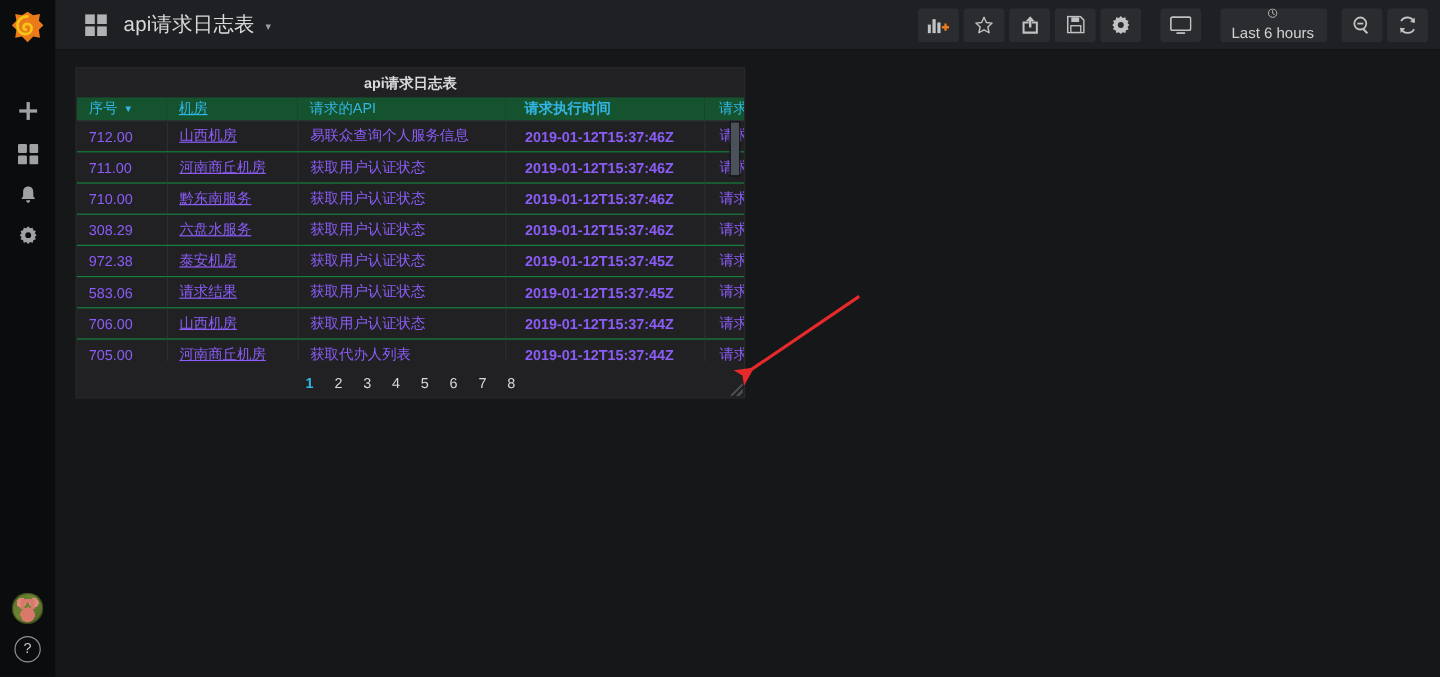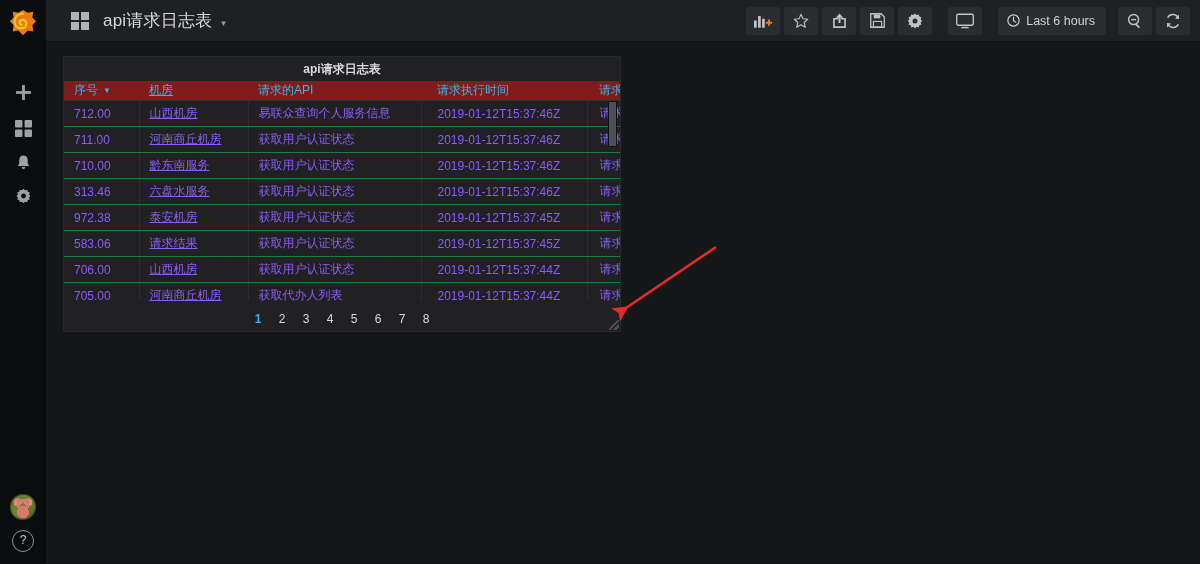--- a/index.html
+++ b/index.html
@@ -136,20 +136,21 @@
     height: 28px;
     margin-left: 16px;
     padding: 0 11px 0 9px;
     border-radius: 3px;
     background: #2b2c2f;
     color: #d0d2d4;
     font-size: 12.5px;
     display: flex;
     align-items: center;
     gap: 6px;
+    flex-direction: column;
   }
 
   
   #canvas {
     position: absolute;
     left: 46px; top: 42px;
     width: 1154px; height: 522px;
     background: #161719;
   }
 
@@ -192,39 +193,39 @@
     table-layout: fixed;
     font-size: 12px;
   }
   table.gf-table th {
     text-align: left;
     color: #33b5e5;
     font-weight: normal;
     font-size: 12px;
     height: 19px;
     padding: 0 0 0 10px;
-    background: #7f1d1d;
+    background: #14532d;
     border-bottom: 1px solid #2f3033;
     white-space: nowrap;
   }
   table.gf-table td {
     color: #8b5cf6;
     height: 25px;
     padding: 0 0 0 10px;
     border-bottom: 1px solid #15803d;
     border-right: 1px solid #2c2d30;
     white-space: nowrap;
     overflow: hidden;
     text-overflow: ellipsis;
   }
   table.gf-table td:last-child { border-right: none; }
   table.gf-table th.c0, table.gf-table td.c0 { width: 65px; }
   table.gf-table th.c1, table.gf-table td.c1 { width: 99px; text-decoration: underline; }
   table.gf-table th.c2, table.gf-table td.c2 { width: 163px; }
-  table.gf-table th.c3, table.gf-table td.c3 { width: 150px; }
+  table.gf-table th.c3, table.gf-table td.c3 { width: 150px; font-weight: bold; }
   table.gf-table th.c4, table.gf-table td.c4 { width: 81px; }
   table.gf-table th.c3, table.gf-table td.c3 { padding-left: 16px; }
   table.gf-table th.c4, table.gf-table td.c4 { padding-left: 12px; }
   .sort-caret {
     display: inline-block;
     margin-left: 5px;
     color: #33b5e5;
     font-size: 8px;
     position: relative;
     top: -1px;
@@ -478,21 +479,21 @@
                   <td class="c4">请求成功</td>
                 </tr>
                 <tr>
                   <td class="c0">710.00</td>
                   <td class="c1">黔东南服务</td>
                   <td class="c2">获取用户认证状态</td>
                   <td class="c3">2019-01-12T15:37:46Z</td>
                   <td class="c4">请求成功</td>
                 </tr>
                 <tr>
-                  <td class="c0">313.46</td>
+                  <td class="c0">308.29</td>
                   <td class="c1">六盘水服务</td>
                   <td class="c2">获取用户认证状态</td>
                   <td class="c3">2019-01-12T15:37:46Z</td>
                   <td class="c4">请求成功</td>
                 </tr>
                 <tr>
                   <td class="c0">972.38</td>
                   <td class="c1">泰安机房</td>
                   <td class="c2">获取用户认证状态</td>
                   <td class="c3">2019-01-12T15:37:45Z</td>

